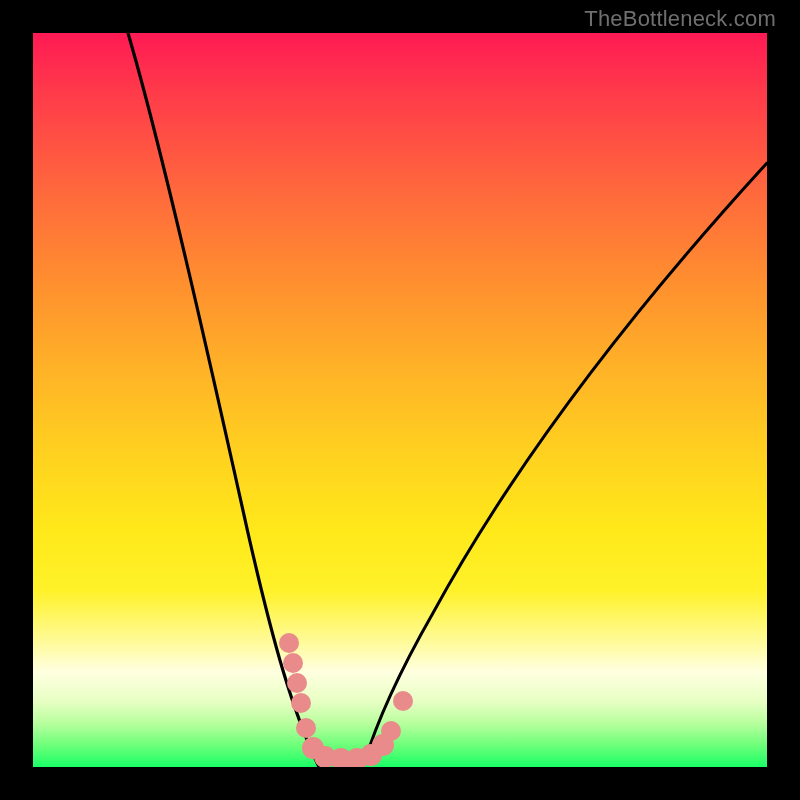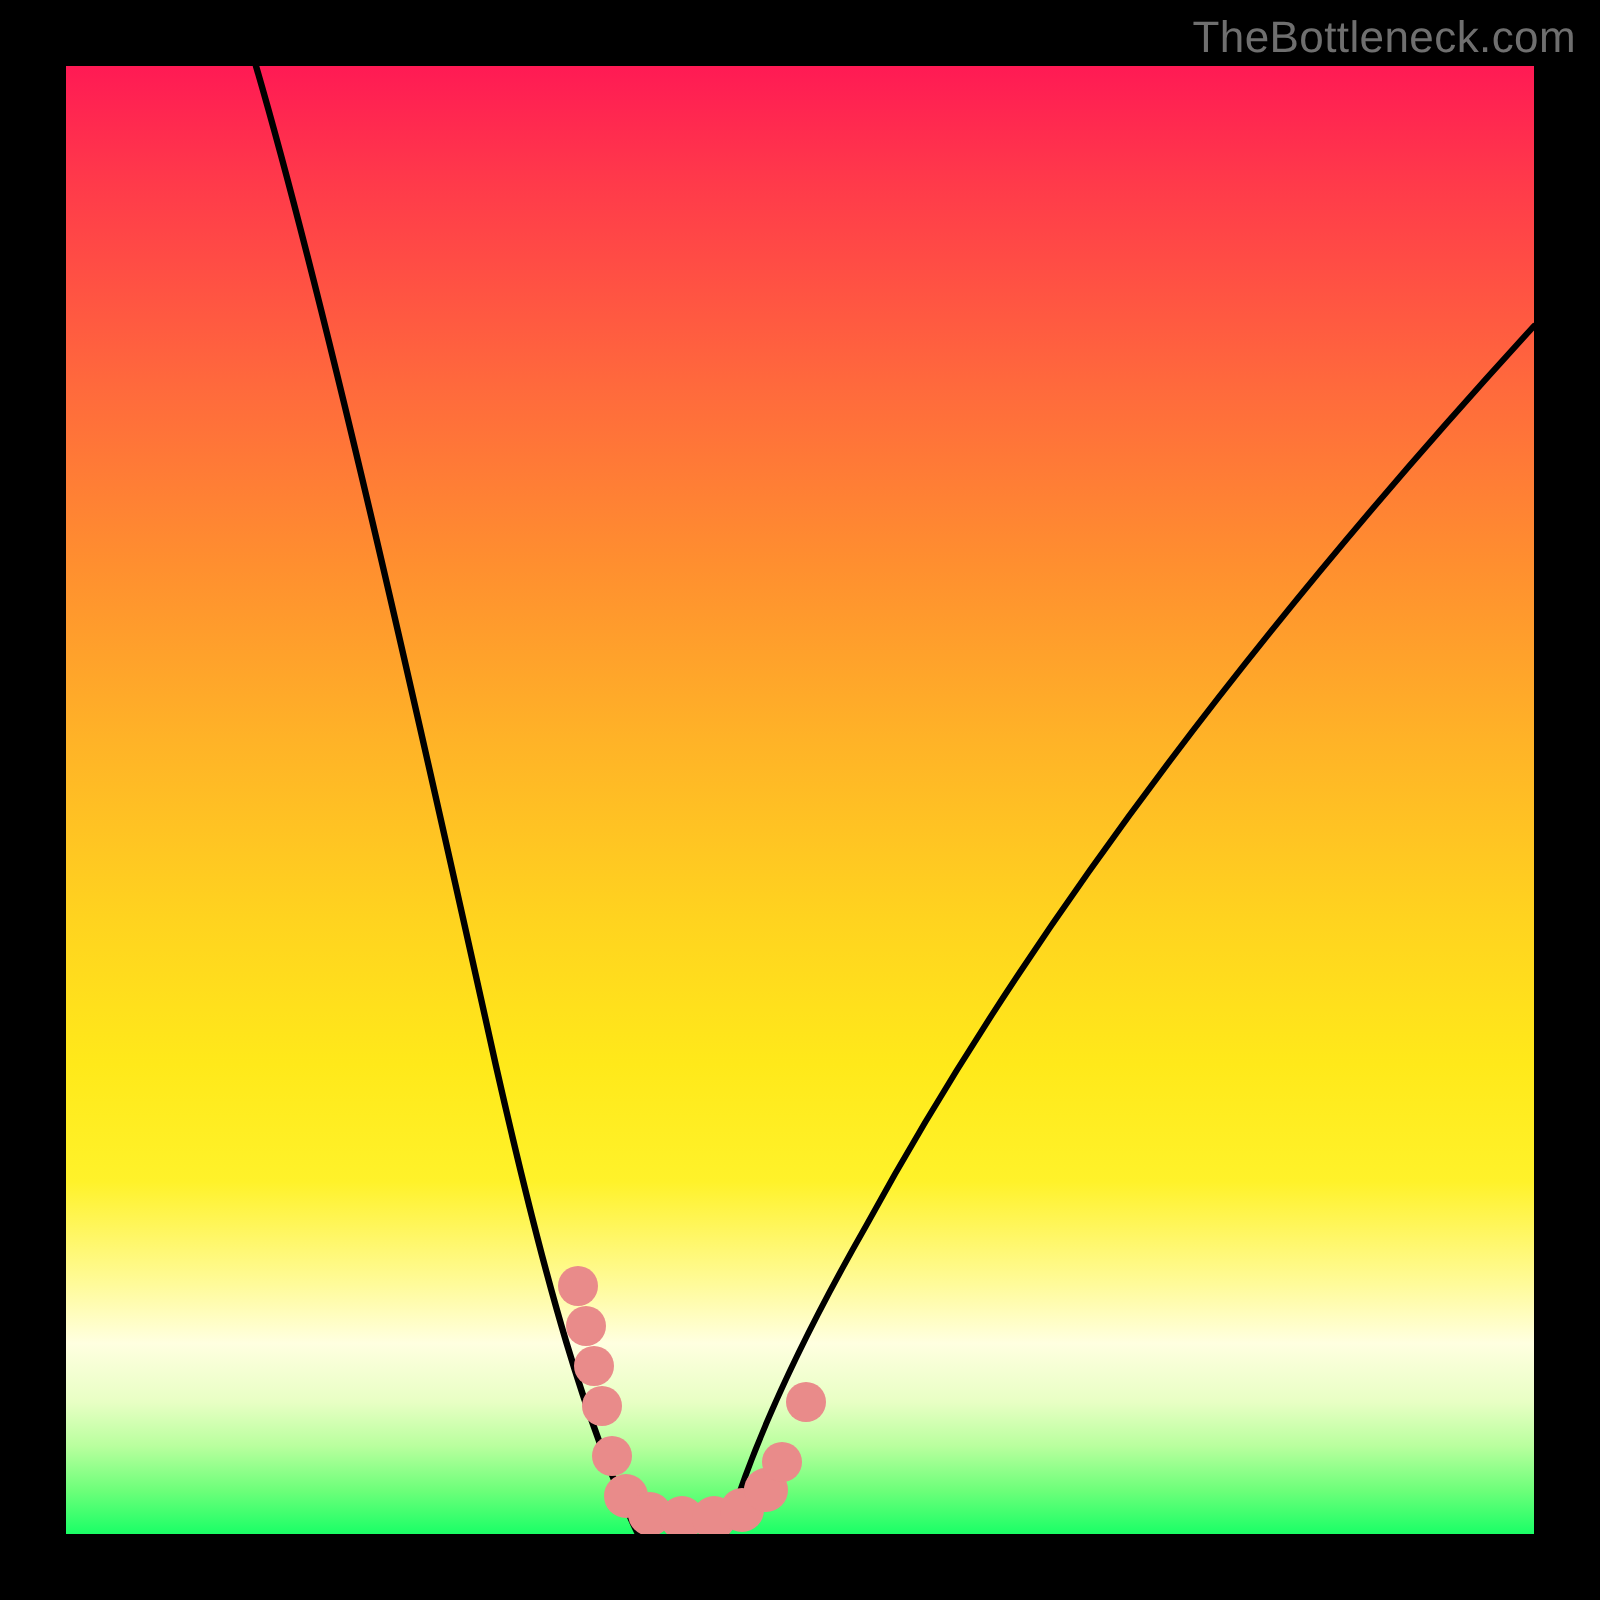--- a/index.html
+++ b/index.html
@@ -41,21 +41,21 @@
       #ffffe0 87%,
       #e8ffc4 91%,
       #b9ff9e 94%,
       #6eff7a 97%,
       #1aff66 100%
     );
   }
   .watermark {
     position: absolute;
     top: 6px;
-    right: 12px;
+    right: 24px;
     color: #6f6f6f;
     font-size: 22px;
     letter-spacing: 0.2px;
     font-weight: 500;
   }
   svg.curves {
     position: absolute;
     inset: 0;
   }
 </style>

